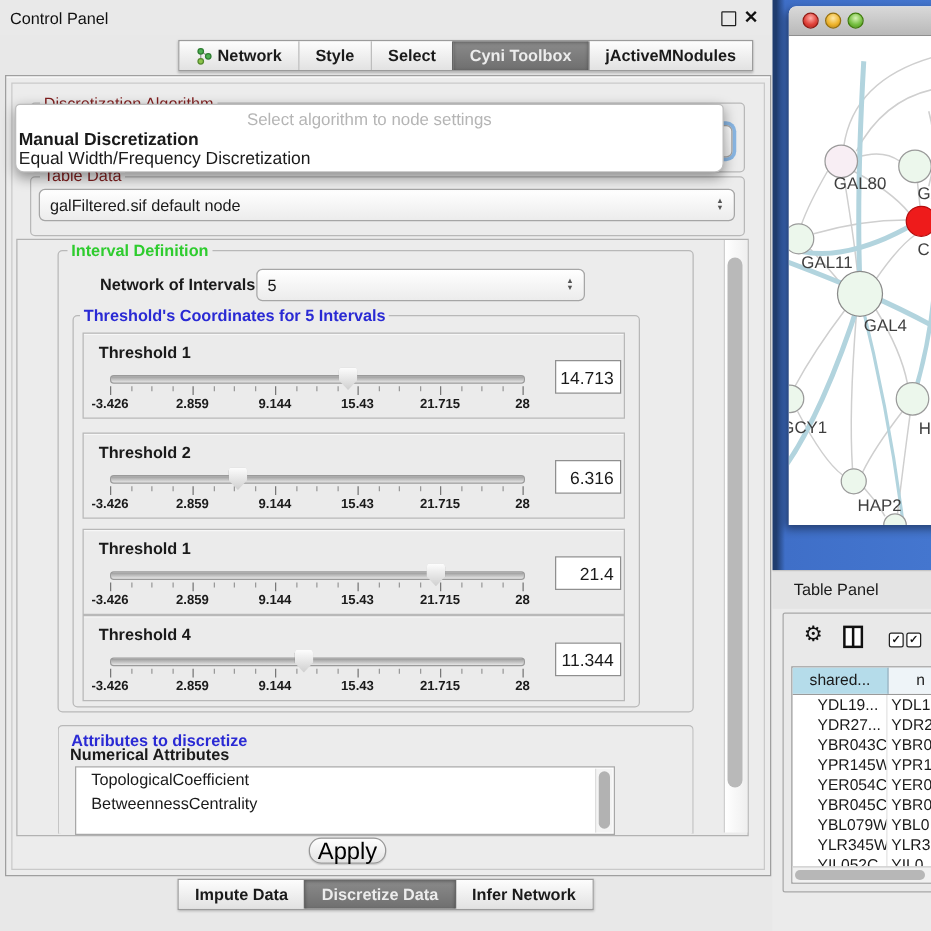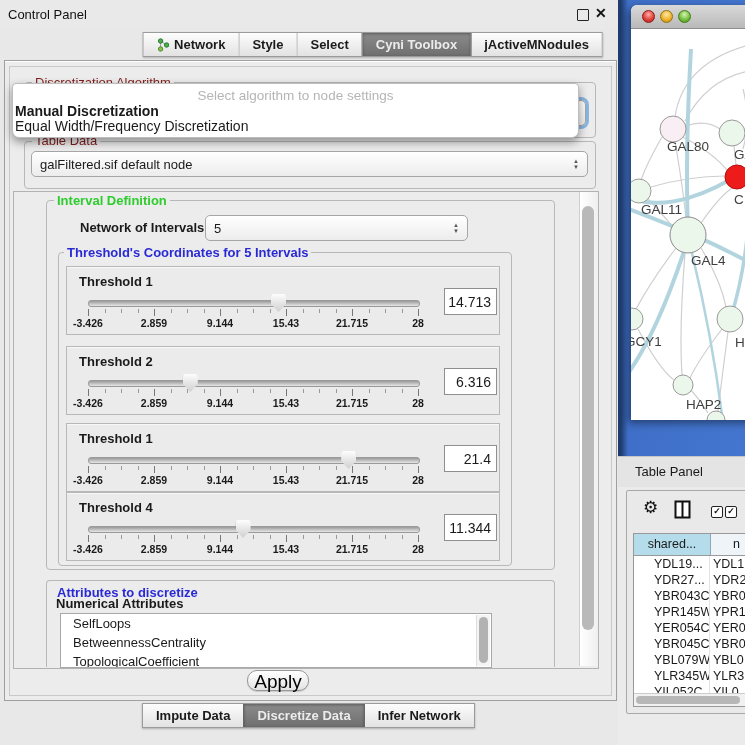--- a/index.html
+++ b/index.html
@@ -307,23 +307,22 @@
         <div class="thumb-sl" style="left: 168.598px;"></div>
         <div class="vbox">11.344</div>
       </div>
     </div>
 
   <div class="groupbox" style="left:46px;top:580px;width:507px;height:86px;border-bottom:none;border-radius:4px 4px 0 0;"></div>
   <div class="grouplabel glabel-blue" style="left:54px;top:573px;margin-top:12px;">Attributes to discretize</div>
   <div style="position:absolute;left:56px;top:596px;font-size:13px;font-weight:700;">Numerical Attributes</div>
   <div class="list">
     <div id="attritems">
-        <div class="litem">SelfLoops</div>
+        <div class="litem">TopologicalCoefficient</div>
         <div class="litem">BetweennessCentrality</div>
-        <div class="litem">TopologicalCoefficient</div>
       </div>
     <div class="lscroll">
         <div class="lthumb"></div>
       </div>
   </div>
 
   <div class="vscroll">
       <div class="thumb"></div>
     </div>
 

